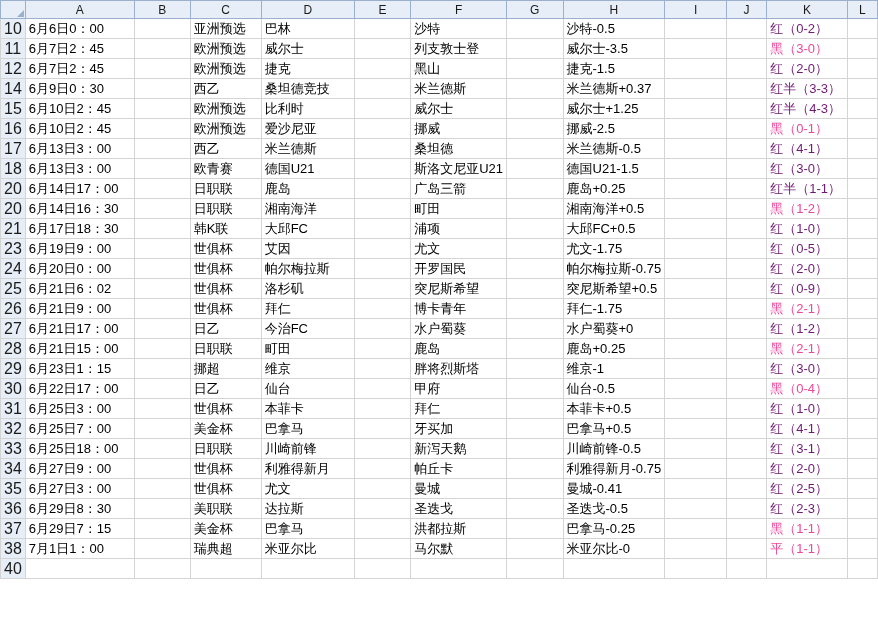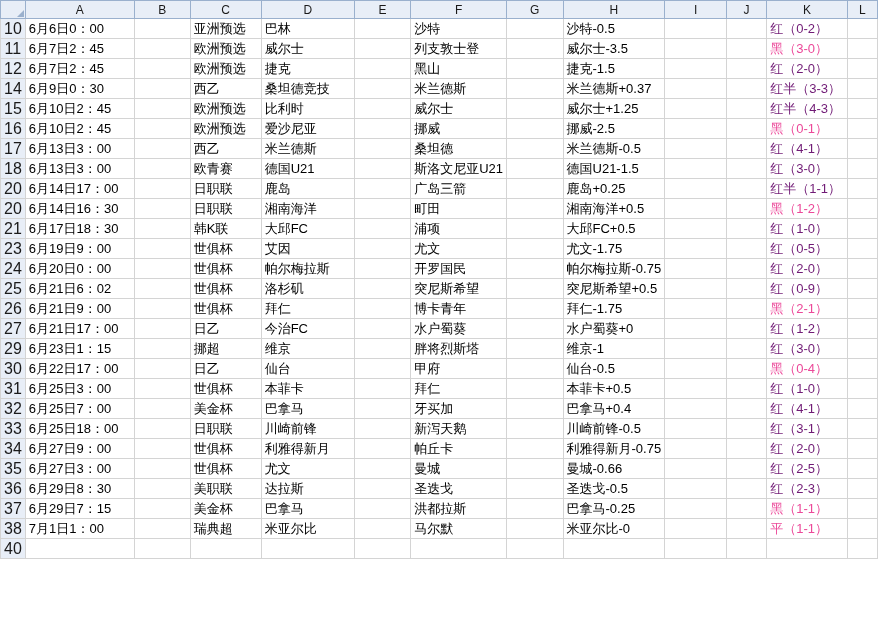--- a/index.html
+++ b/index.html
@@ -356,20 +356,35 @@
           <td class="empty"></td>
           <td>水户蜀葵</td>
           <td class="empty"></td>
           <td>水户蜀葵+0</td>
           <td class="empty"></td>
           <td class="empty"></td>
           <td class="red">红（1-2）</td>
           <td class="empty"></td>
         </tr>
         <tr>
+          <td class="rowhead">28</td>
+          <td>6月21日15：00</td>
+          <td class="empty"></td>
+          <td>日职联</td>
+          <td>町田</td>
+          <td class="empty"></td>
+          <td>鹿岛</td>
+          <td class="empty"></td>
+          <td>鹿岛+0.25</td>
+          <td class="empty"></td>
+          <td class="empty"></td>
+          <td class="black">黑（2-1）</td>
+          <td class="empty"></td>
+        </tr>
+        <tr>
           <td class="rowhead">29</td>
           <td>6月23日1：15</td>
           <td class="empty"></td>
           <td>挪超</td>
           <td>维京</td>
           <td class="empty"></td>
           <td>胖将烈斯塔</td>
           <td class="empty"></td>
           <td>维京-1</td>
           <td class="empty"></td>
@@ -409,21 +424,21 @@
         </tr>
         <tr>
           <td class="rowhead">32</td>
           <td>6月25日7：00</td>
           <td class="empty"></td>
           <td>美金杯</td>
           <td>巴拿马</td>
           <td class="empty"></td>
           <td>牙买加</td>
           <td class="empty"></td>
-          <td>巴拿马+0.4</td>
+          <td>巴拿马+0.5</td>
           <td class="empty"></td>
           <td class="empty"></td>
           <td class="red">红（4-1）</td>
           <td class="empty"></td>
         </tr>
         <tr>
           <td class="rowhead">33</td>
           <td>6月25日18：00</td>
           <td class="empty"></td>
           <td>日职联</td>
@@ -454,21 +469,21 @@
         </tr>
         <tr>
           <td class="rowhead">35</td>
           <td>6月27日3：00</td>
           <td class="empty"></td>
           <td>世俱杯</td>
           <td>尤文</td>
           <td class="empty"></td>
           <td>曼城</td>
           <td class="empty"></td>
-          <td>曼城-0.66</td>
+          <td>曼城-0.41</td>
           <td class="empty"></td>
           <td class="empty"></td>
           <td class="red">红（2-5）</td>
           <td class="empty"></td>
         </tr>
         <tr>
           <td class="rowhead">36</td>
           <td>6月29日8：30</td>
           <td class="empty"></td>
           <td>美职联</td>

